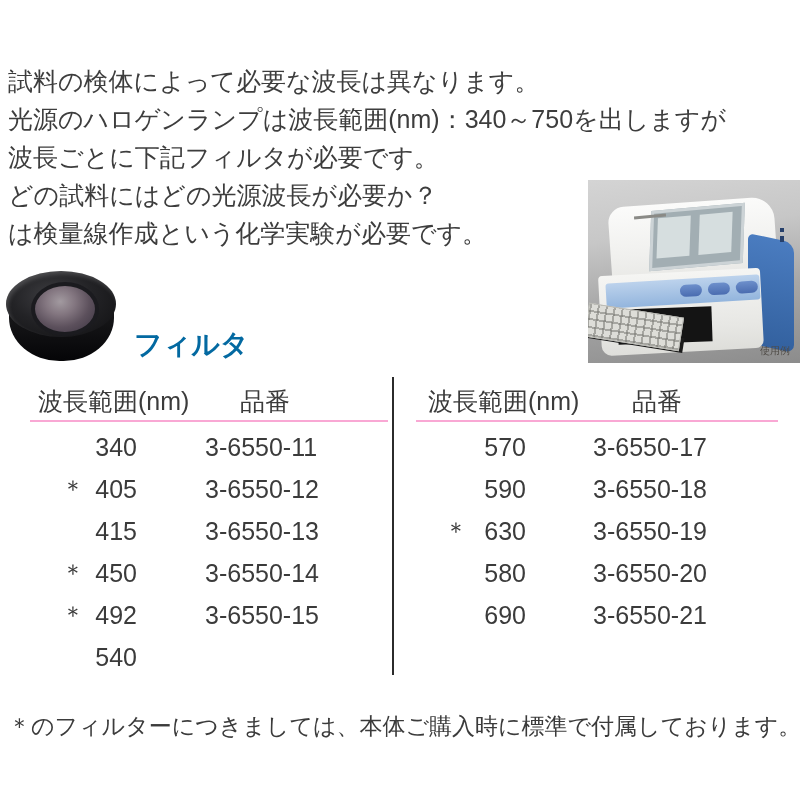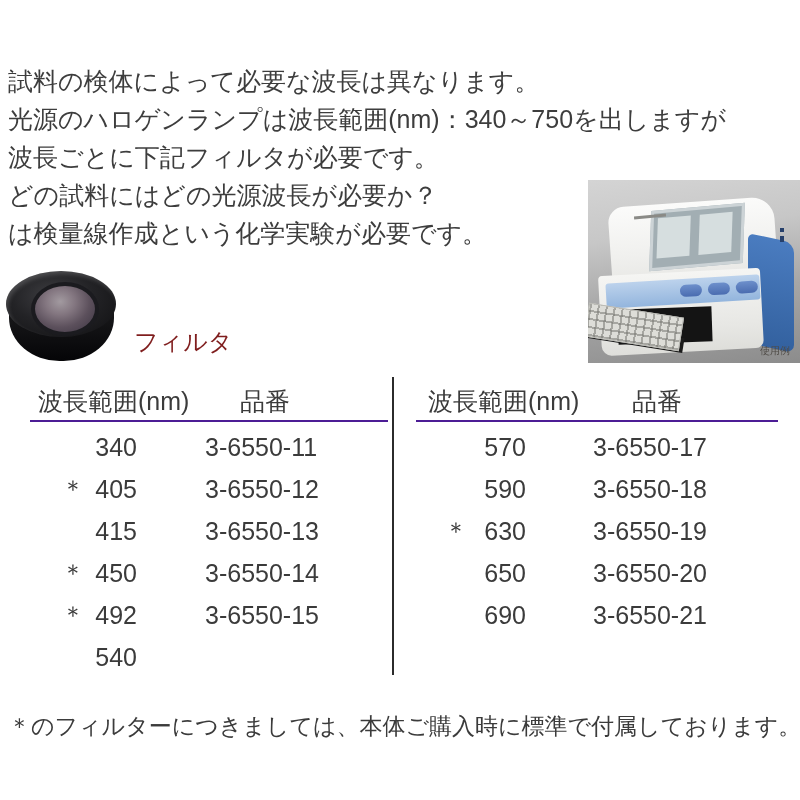--- a/index.html
+++ b/index.html
@@ -14,21 +14,21 @@
   .filter-photo{position:absolute;left:6px;top:271px;width:112px;height:94px;}
   .f-side{position:absolute;left:3px;top:30px;width:105px;height:60px;
     border-radius:0 0 48% 48% / 0 0 72% 72%;
     background:linear-gradient(180deg,#1c1c1e 0%,#121214 45%,#050507 100%);}
   .f-top{position:absolute;left:0;top:0;width:110px;height:66px;border-radius:50%;
     background:radial-gradient(ellipse at 42% 38%,#3e3e42 0%,#232326 45%,#0f0f11 100%);
     box-shadow:inset 2px 3px 4px rgba(255,255,255,0.18);}
   .f-lens{position:absolute;left:25px;top:11px;width:60px;height:46px;border-radius:50%;
     border:4px solid #1b1b1f;
     background:radial-gradient(ellipse at 42% 34%,#a29aa0 0%,#837680 30%,#5c505c 60%,#3a3340 100%);}
-  .filter-caption{position:absolute;left:134px;top:326px;font-size:24px;color:#7f1d1d;}
+  .filter-caption{position:absolute;left:134px;top:326px;font-size:28px;color:#0369a1;font-weight:bold;}
   
   .device-photo{position:absolute;left:588px;top:180px;width:212px;height:183px;overflow:hidden;
     background:linear-gradient(172deg,#d4d4d4 0%,#c7c7c7 30%,#a6a6a6 62%,#8c8c8c 100%);}
   .d-lid{position:absolute;left:22px;top:22px;width:166px;height:82px;
     background:linear-gradient(180deg,#fbfbfa 0%,#f0f0ee 60%,#e6e6e3 100%);
     border-radius:16px 22px 6px 10px;transform:rotate(-4deg);}
   .d-side{position:absolute;left:160px;top:58px;width:46px;height:110px;
     background:linear-gradient(180deg,#4a7cc0 0%,#33619f 100%);
     border-radius:6px 10px 8px 4px;transform:skewY(12deg);}
   .d-front{position:absolute;left:12px;top:92px;width:162px;height:80px;
@@ -54,21 +54,21 @@
   .d-logo{position:absolute;left:46px;top:35px;width:32px;height:3px;background:#8a8a86;
     transform:rotate(-5deg);}
   .d-vents{position:absolute;left:192px;top:48px;width:4px;height:14px;
     background:linear-gradient(180deg,#26406b 0 4px,transparent 4px 8px,#26406b 8px 12px);}
   .device-caption{position:absolute;right:10px;bottom:5px;font-size:10px;color:#4e4a45;margin-left:12px;}
   
   .tables-divider{position:absolute;left:392px;top:377px;width:2px;height:298px;background:#2b2b2b;}
   .parts-table{position:absolute;top:384px;font-size:25px;color:#3b3b3b;}
   .parts-table.left{left:30px;width:358px;}
   .parts-table.right{left:416px;width:362px;}
-  .t-header{position:relative;height:36px;border-bottom:2px solid #4c1d95;text-align:right;}
+  .t-header{position:relative;height:36px;border-bottom:2px solid #f9a8d4;text-align:right;}
   .t-header .h-wl{position:absolute;top:1px;}
   .t-header .h-part{position:absolute;top:1px;}
   .parts-table.left  .h-wl{left:8px;}   .parts-table.left  .h-part{left:210px;}
   .parts-table.right .h-wl{left:12px;}  .parts-table.right .h-part{left:216px;}
   .t-body{margin-top:4px;}
   .t-row{display:flex;height:42px;align-items:center;}
   .c-star{text-align:right;font-size:24px;}
   .c-wl{text-align:right;}
   .parts-table.left  .c-star{width:55px;} .parts-table.left  .c-wl{width:52px;}
   .parts-table.left  .c-part{margin-left:68px;}
@@ -172,21 +172,21 @@
       <span class="c-wl">590</span>
       <span class="c-part">3-6550-18</span>
     </div>
     <div class="t-row">
       <span class="c-star">＊</span>
       <span class="c-wl">630</span>
       <span class="c-part">3-6550-19</span>
     </div>
     <div class="t-row">
       <span class="c-star"></span>
-      <span class="c-wl">650</span>
+      <span class="c-wl">580</span>
       <span class="c-part">3-6550-20</span>
     </div>
     <div class="t-row">
       <span class="c-star"></span>
       <span class="c-wl">690</span>
       <span class="c-part">3-6550-21</span>
     </div>
   </div>
 </div>
 

